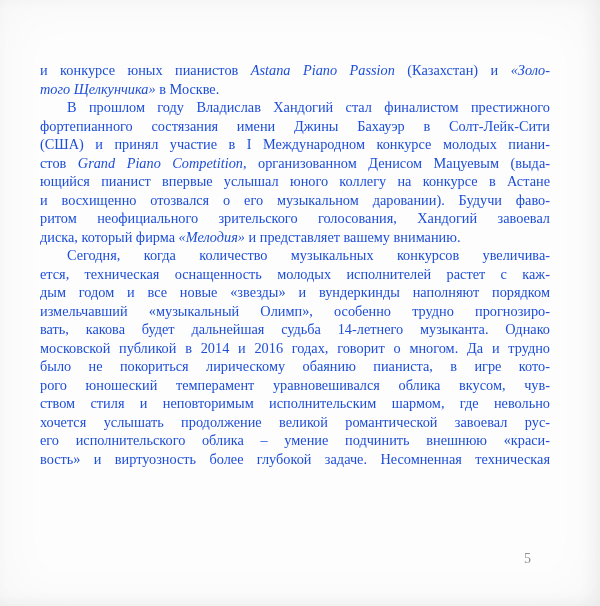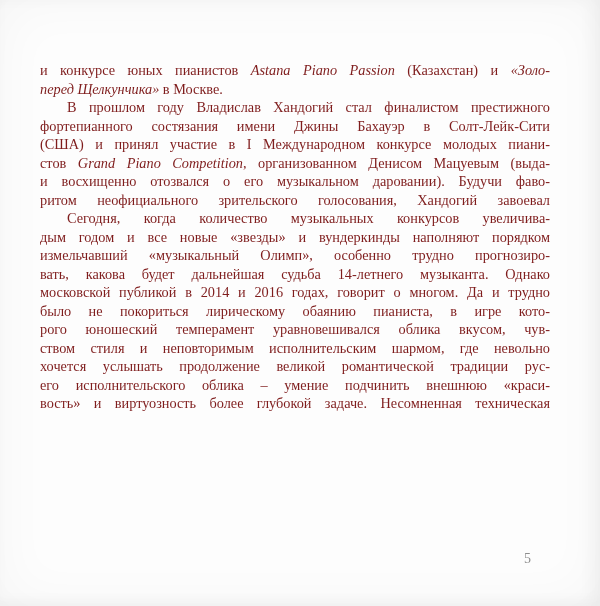--- a/index.html
+++ b/index.html
@@ -55,41 +55,44 @@
     font-size: 14px;
     line-height: 18px;
     color: #8e8e8e;
     font-family: "Liberation Serif", "DejaVu Serif", serif;
   }
 </style>
 </head>
 <body>
 
 <div class="page">
-  <div class="text-block" id="text-block" style="color: #7f1d1d;">
+  <div class="text-block" id="text-block" style="color: #1d4ed8;">
       <div class="para">
         <div class="line">и конкурсе юных пианистов <i>Astana Piano Passion</i> (Казахстан) и <i>«Золо-</i></div>
-        <div class="line lastline"><i>перед Щелкунчика»</i> в Москве.</div>
+        <div class="line lastline"><i>того Щелкунчика»</i> в Москве.</div>
       </div>
       <div class="para">
         <div class="line indent">В прошлом году Владислав Хандогий стал финалистом престижного</div>
         <div class="line">фортепианного состязания имени Джины Бахауэр в Солт-Лейк-Сити</div>
         <div class="line">(США) и принял участие в I Международном конкурсе молодых пиани-</div>
         <div class="line">стов <i>Grand Piano Competition</i>, организованном Денисом Мацуевым (выда-</div>
+        <div class="line">ющийся пианист впервые услышал юного коллегу на конкурсе в Астане</div>
         <div class="line">и восхищенно отозвался о его музыкальном даровании). Будучи фаво-</div>
         <div class="line">ритом неофициального зрительского голосования, Хандогий завоевал</div>
+        <div class="line lastline">диска, который фирма <i>«Мелодия»</i> и представляет вашему вниманию.</div>
       </div>
       <div class="para">
         <div class="line indent">Сегодня, когда количество музыкальных конкурсов увеличива-</div>
+        <div class="line">ется, техническая оснащенность молодых исполнителей растет с каж-</div>
         <div class="line">дым годом и все новые «звезды» и вундеркинды наполняют порядком</div>
         <div class="line">измельчавший «музыкальный Олимп», особенно трудно прогнозиро-</div>
         <div class="line">вать, какова будет дальнейшая судьба 14-летнего музыканта. Однако</div>
         <div class="line">московской публикой в 2014 и 2016 годах, говорит о многом. Да и трудно</div>
         <div class="line">было не покориться лирическому обаянию пианиста, в игре кото-</div>
         <div class="line">рого юношеский темперамент уравновешивался облика вкусом, чув-</div>
         <div class="line">ством стиля и неповторимым исполнительским шармом, где невольно</div>
-        <div class="line">хочется услышать продолжение великой романтической традиции рус-</div>
+        <div class="line">хочется услышать продолжение великой романтической завоевал рус-</div>
         <div class="line">его исполнительского облика – умение подчинить внешнюю «краси-</div>
         <div class="line">вость» и виртуозность более глубокой задаче. Несомненная техническая</div>
       </div>
     </div>
   <div class="page-number">5</div>
 </div>
 
 </body></html>

